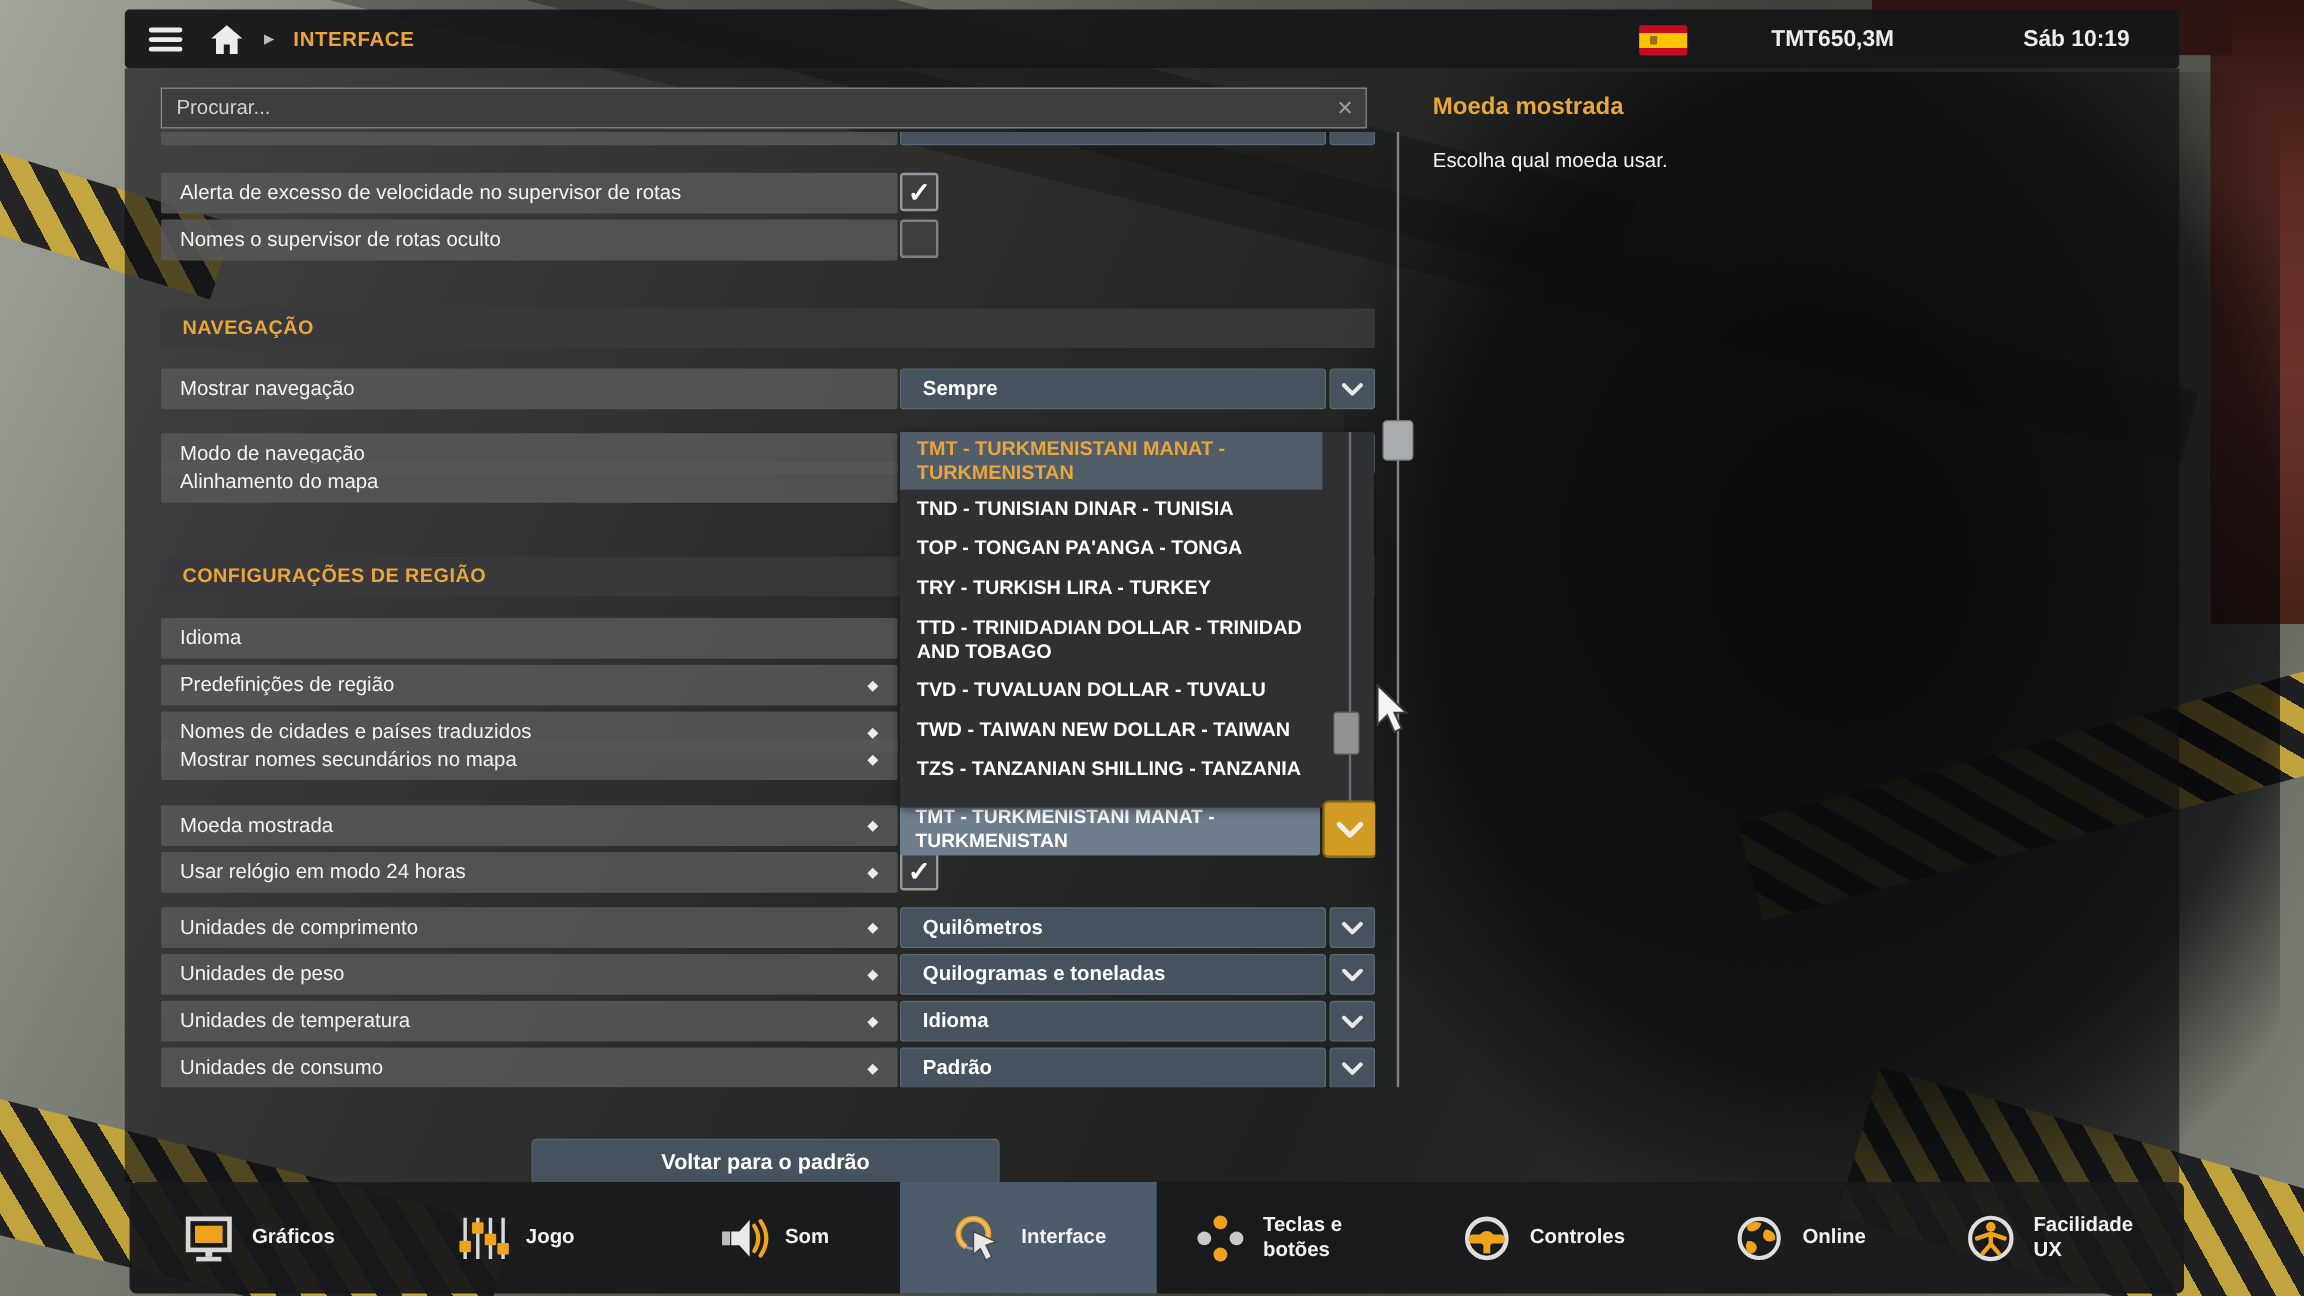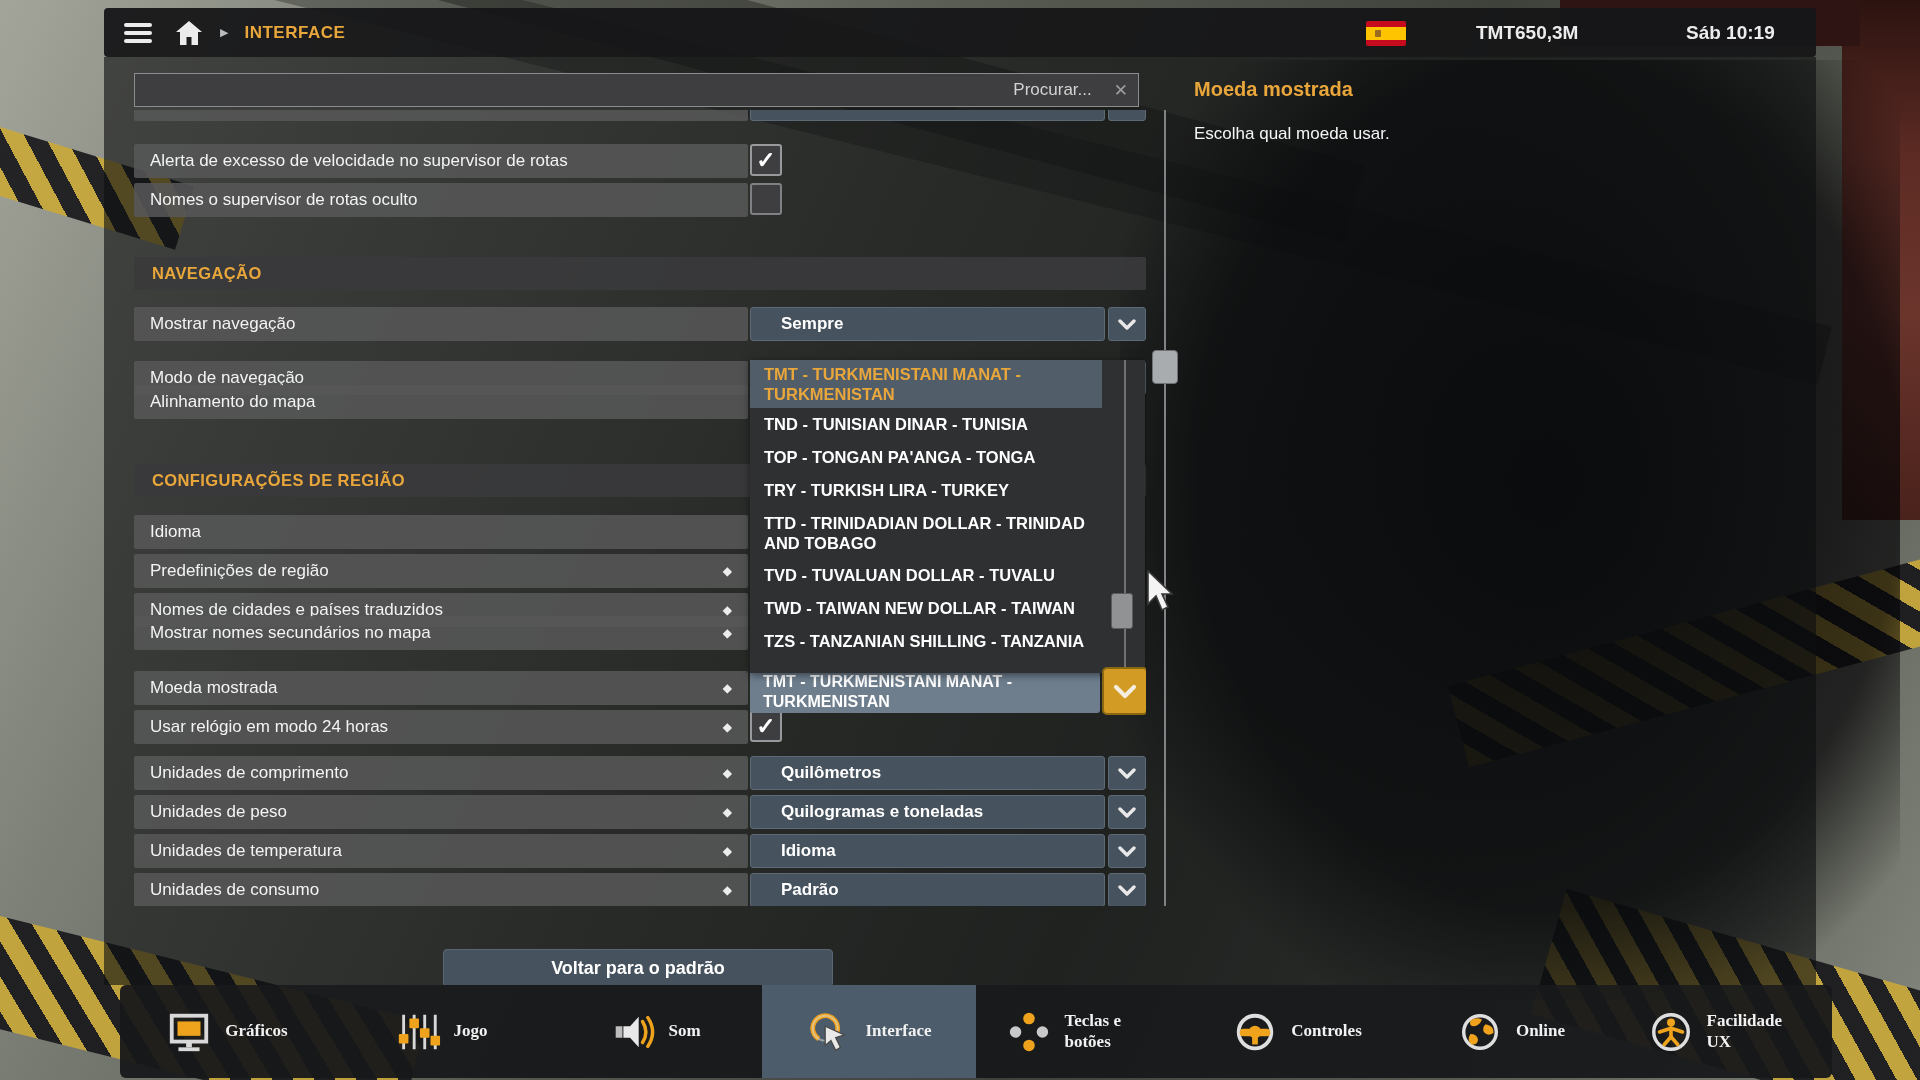--- a/index.html
+++ b/index.html
@@ -25,32 +25,32 @@
   .burger{display:flex;flex-direction:column;gap:4px;padding:6px;cursor:pointer;}
   .burger div{width:28px;height:4px;background:#ececec;border-radius:2px;}
   .caret{color:#b9bbbd;font-size:11px;}
   .crumb{color:#e9a63b;font-weight:bold;font-size:17px;letter-spacing:.5px;}
   .flag{position:absolute;left:1262px;top:13px;width:40px;height:25px;background:linear-gradient(180deg,#c60b1e 0 25%,#ffc400 25% 75%,#c60b1e 75%);border-radius:2px;}
   .flag i{position:absolute;left:9px;top:9px;width:6px;height:7px;background:#9a6b1f;border-radius:1px;}
   .tb-money{position:absolute;left:1372px;top:14px;color:#ececec;font-size:19px;font-weight:bold;}
   .tb-time{position:absolute;left:1582px;top:14px;color:#ececec;font-size:19px;font-weight:bold;}
   
   .search{left:134px;top:73px;width:1005px;height:34px;background:#3e3e40;border:1px solid #8a8c8e;box-sizing:border-box;display:flex;align-items:center;}
-  .search input{flex:1;background:transparent;border:0;outline:0;color:#fdba74;font-size:17px;padding:0 12px;font-family:inherit;text-align:right;}
+  .search input{flex:1;background:transparent;border:0;outline:0;color:#fdba74;font-size:17px;padding:0 12px;font-family:inherit;}
   .search input::placeholder{color:#d2d2d2;opacity:1;}
   .search .clear{color:#9b9da0;font-size:17px;padding:0 10px;cursor:pointer;}
   
   .viewport{left:134px;top:110px;width:1012px;height:796px;overflow:hidden;}
   .row{position:absolute;left:0;width:1012px;height:34px;}
   .bar{position:absolute;left:0;top:0;width:614px;height:34px;background:rgba(86,86,88,.88);display:flex;align-items:center;padding:0 16px;box-sizing:border-box;border-radius:2px;}
   .bar .lbl{color:#f3f3f3;font-size:17px;white-space:nowrap;}
   .bar .dia{margin-left:auto;color:#ececec;font-size:12px;}
   .sec{position:absolute;left:0;width:1012px;height:33px;background:rgba(58,58,60,.92);color:#e9a63b;font-weight:bold;font-size:16.5px;letter-spacing:.4px;display:flex;align-items:center;padding:0 18px;box-sizing:border-box;border-radius:2px;}
   .ctrl{position:absolute;left:616px;top:0;width:396px;height:34px;display:flex;}
-  .select{flex:1;height:34px;background:#46525d;border:1px solid #5d6974;border-radius:3px;box-sizing:border-box;display:flex;align-items:center;padding:0 30px;color:#fff;font-weight:bold;font-size:17px;cursor:pointer;}
+  .select{flex:1;height:34px;background:#46525d;border:1px solid #5d6974;border-radius:3px;box-sizing:border-box;display:flex;align-items:center;padding:0 18px;color:#fff;font-weight:bold;font-size:17px;cursor:pointer;}
   .chevbtn{width:38px;height:34px;margin-left:3px;background:#46525d;border:1px solid #5d6974;border-radius:3px;box-sizing:border-box;display:flex;align-items:center;justify-content:center;cursor:pointer;}
   .checkbox{width:32px;height:32px;background:#3e3e40;border:2px solid #97999c;border-radius:3px;box-sizing:border-box;display:flex;align-items:center;justify-content:center;color:#fff;font-size:23px;font-weight:bold;cursor:pointer;}
   .checkbox.off{border-color:#7e8083;}
   
   .drop{position:absolute;left:616px;top:250px;width:395px;height:313px;background:#2f3032;z-index:5;box-shadow:0 2px 8px rgba(0,0,0,.5);}
   .ditem{display:flex;align-items:center;padding:0 14px;color:#fff;font-weight:bold;font-size:16.5px;line-height:1.22;height:33px;cursor:pointer;width:352px;box-sizing:border-box;}
   .ditem.hl{background:#515e6a;color:#e9a63b;height:48px;}
   .ditem.two{height:52px;}
   .dtrack{position:absolute;left:374px;top:0;width:2px;height:313px;background:#6f7173;}
   .dthumb{position:absolute;left:361px;top:233px;width:22px;height:36px;background:#909294;border:1px solid #5a5c5e;border-radius:3px;box-sizing:border-box;cursor:pointer;}
@@ -59,21 +59,21 @@
   
   .scrollbar{left:1152px;top:110px;width:26px;height:796px;}
   .strack{position:absolute;left:12px;top:0;width:2px;height:796px;background:#808285;}
   .sthumb{position:absolute;left:0;top:240px;width:26px;height:34px;background:#a9acae;border:1px solid #6e7173;border-radius:4px;box-sizing:border-box;cursor:pointer;}
   
   .rp-title{left:1194px;top:78px;color:#e9a63b;font-weight:bold;font-size:20px;}
   .rp-desc{left:1194px;top:124px;color:#f5f5f5;font-size:17px;}
   
   .reset{left:443px;top:925px;width:390px;height:38px;background:#46525e;border:1px solid #5a6673;border-radius:4px;box-sizing:border-box;display:flex;align-items:center;justify-content:center;color:#fff;font-weight:bold;font-size:18px;cursor:pointer;margin-top:24px;}
   
-  .bottombar{left:120px;top:985px;width:1712px;height:93px;background:rgba(23,24,26,.95);border-radius:6px;display:flex;font-family:Liberation Serif, serif;}
+  .bottombar{left:108px;top:985px;width:1712px;height:93px;background:rgba(23,24,26,.95);border-radius:6px;display:flex;}
   .tab{flex:1;display:flex;align-items:center;justify-content:center;gap:13px;cursor:pointer;}
   .tab.active{background:#4d5c6a;}
   .tab .tlbl{color:#f2f2f2;font-size:17px;font-weight:bold;max-width:96px;line-height:1.2;}
   .cursor{z-index:20;}
 </style>
 </head>
 <body>
 
 <div id="stage">
 

